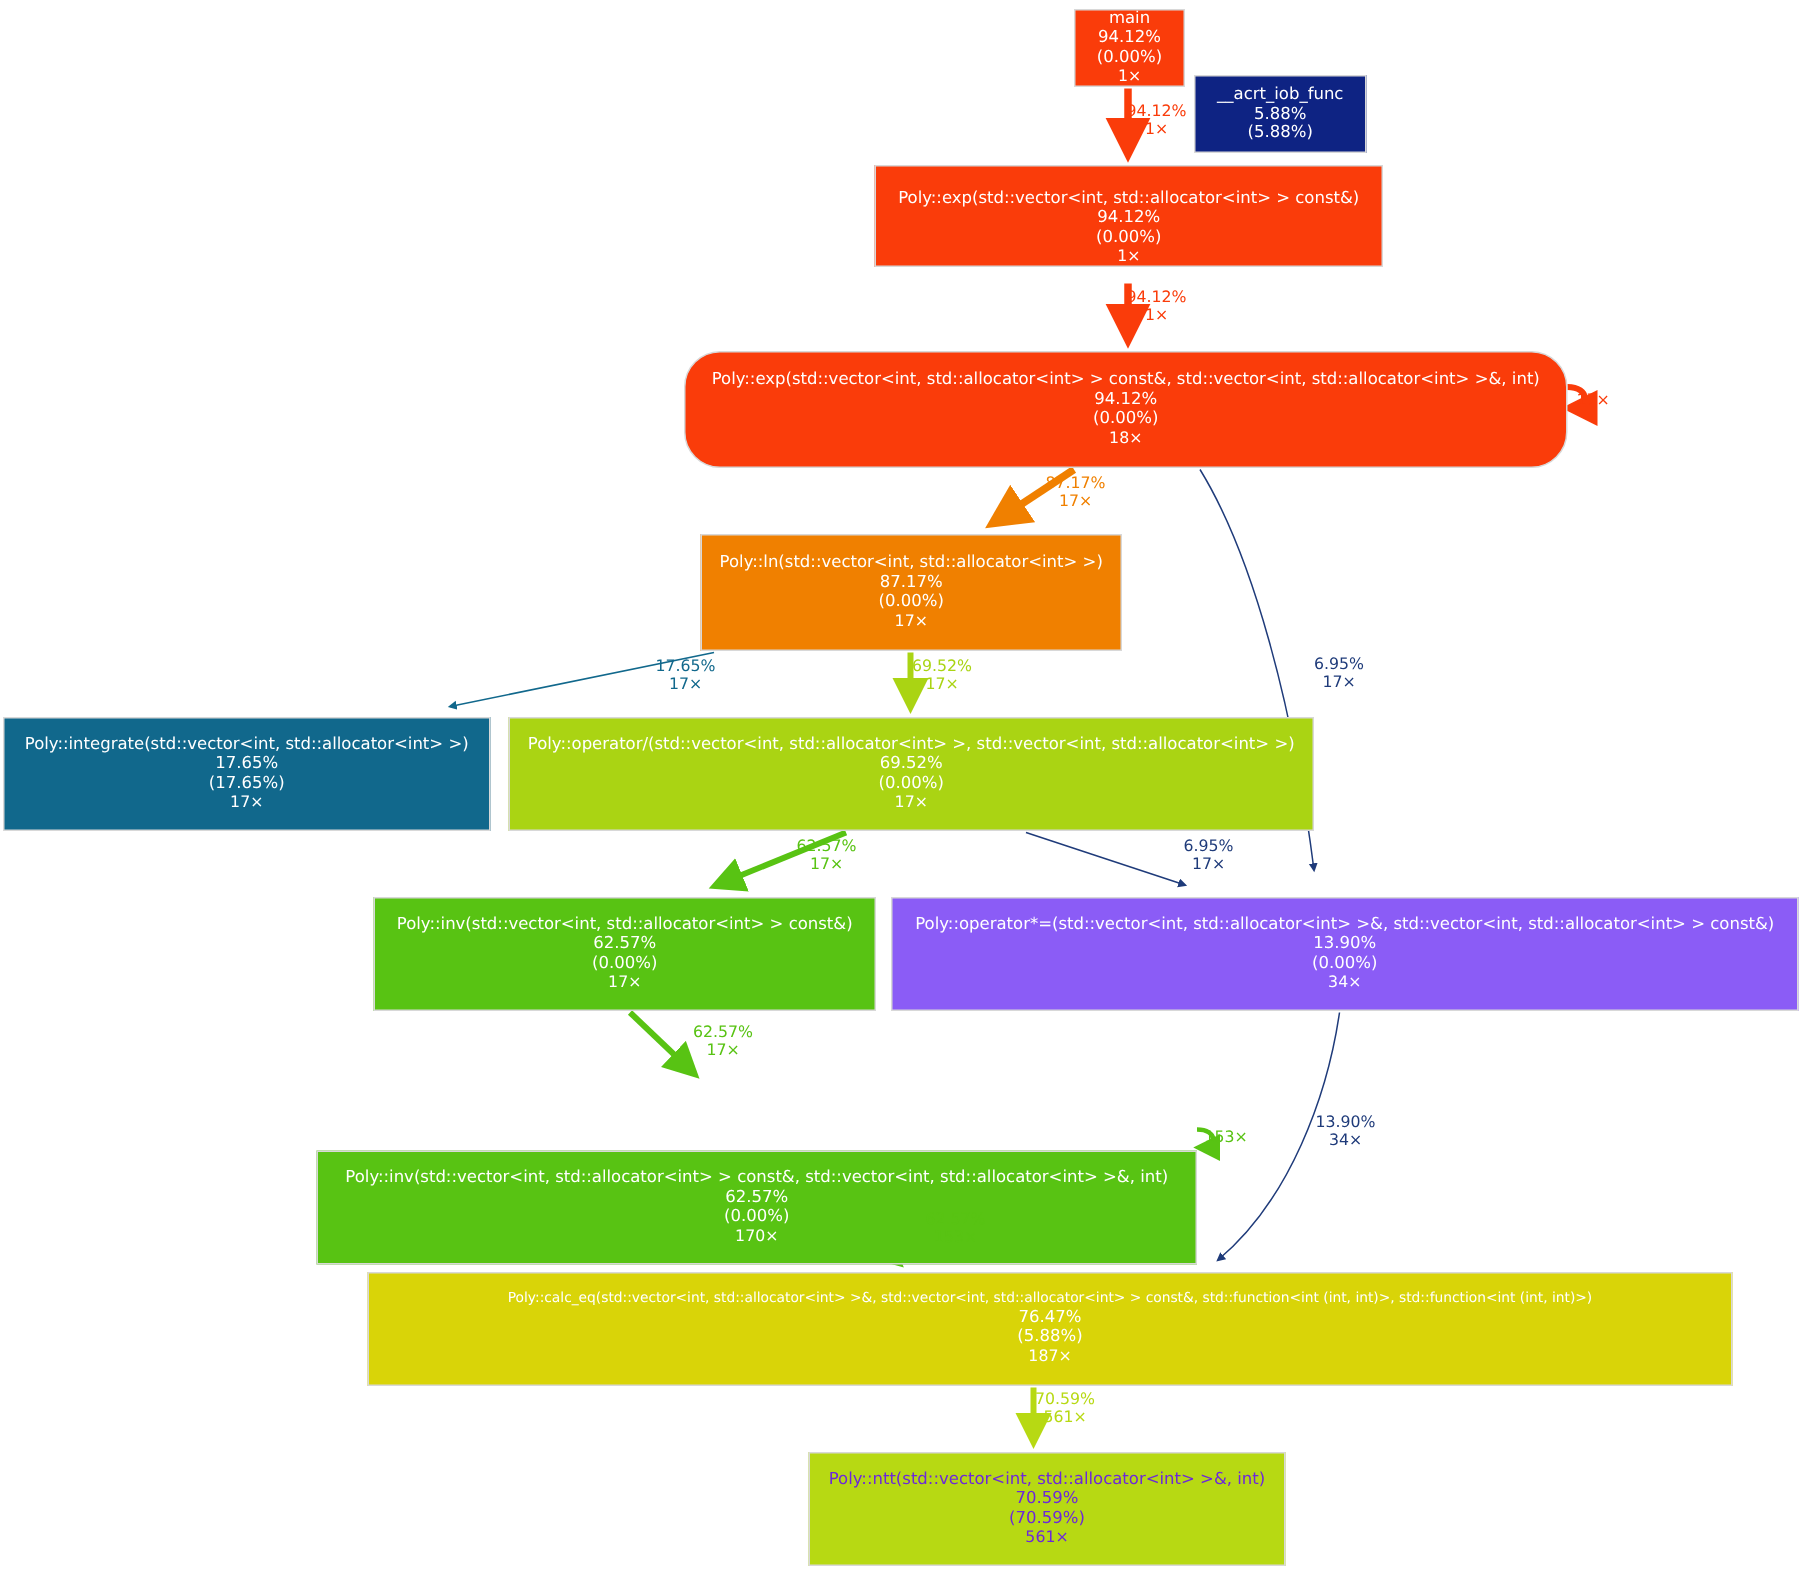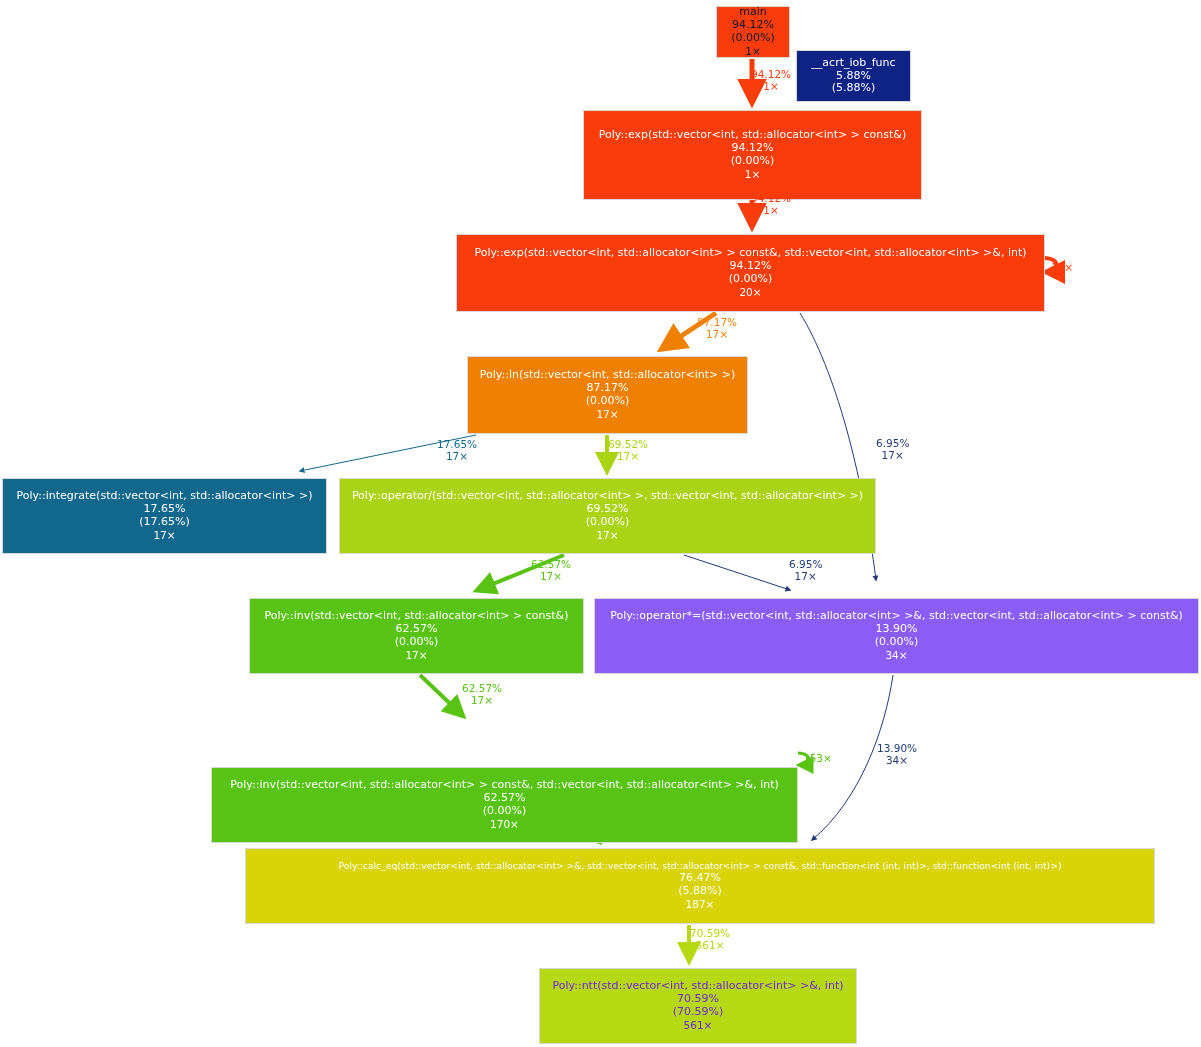--- a/index.html
+++ b/index.html
@@ -108,45 +108,45 @@
 
     <path d="M798,753 C812,753 812,765 800,765" stroke="#58c313" stroke-width="3" fill="none" marker-end="url(#ah-green)"></path>
 
     <path d="M553,800 L597,840" stroke="#58c313" stroke-width="5" fill="none" marker-end="url(#ah-green)"></path>
 
     <path d="M893,675 C885,730 860,800 812,840" stroke="#1f3b7a" stroke-width="1" fill="none" marker-end="url(#ah-navy)"></path>
 
     <path d="M689,925 L689,960" stroke="#b7d913" stroke-width="4" fill="none" marker-end="url(#ah-yellowgreen)"></path>
   </svg>
 
-  <div class="node" id="n-main" style="left: 716px; top: 6px; width: 74px; height: 52px; background: rgb(250, 60, 10); color: #0f172a;">
+  <div class="node" id="n-main" style="left: 716px; top: 6px; width: 74px; height: 52px; background: rgb(250, 60, 10); color: #ffffff;">
     <div class="nlabel">main</div>
     <div class="npct">94.12%</div>
     <div class="nself">(0.00%)</div>
     <div class="ncalls">1×</div>
   </div>
 
   <div class="node" id="n-acrt" style="left: 796px; top: 6px; width: 115px; height: 52px; background: rgb(14, 35, 131); color: rgb(255, 255, 255); margin-top: 44px;">
     <div class="nlabel">__acrt_iob_func</div>
     <div class="npct">5.88%</div>
     <div class="nself">(5.88%)</div>
   </div>
 
-  <div class="node" id="n-exp1" style="left: 583px; top: 110px; width: 339px; height: 90px; background: rgb(250, 60, 10); color: rgb(255, 255, 255);">
+  <div class="node" id="n-exp1" style="left: 583px; top: 110px; width: 339px; height: 68px; background: rgb(250, 60, 10); color: rgb(255, 255, 255); justify-content: flex-end;">
     <div class="nlabel">Poly::exp(std::vector&lt;int, std::allocator&lt;int&gt; &gt; const&amp;)</div>
     <div class="npct">94.12%</div>
     <div class="nself">(0.00%)</div>
     <div class="ncalls">1×</div>
   </div>
 
-  <div class="node" id="n-exp2" style="left: 456px; top: 234px; width: 589px; height: 78px; background: rgb(250, 60, 10); color: rgb(255, 255, 255);">
+  <div class="node" id="n-exp2" style="left: 456px; top: 234px; width: 589px; height: 78px; background: rgb(250, 60, 10); color: rgb(255, 255, 255); border-radius: 24px;">
     <div class="nlabel">Poly::exp(std::vector&lt;int, std::allocator&lt;int&gt; &gt; const&amp;, std::vector&lt;int, std::allocator&lt;int&gt; &gt;&amp;, int)</div>
     <div class="npct">94.12%</div>
     <div class="nself">(0.00%)</div>
-    <div class="ncalls">20×</div>
+    <div class="ncalls">18×</div>
   </div>
 
   <div class="node" id="n-ln" style="left: 467px; top: 356px; width: 281px; height: 78px; background: rgb(240, 128, 0); color: rgb(255, 255, 255); text-align: center;">
     <div class="nlabel">Poly::ln(std::vector&lt;int, std::allocator&lt;int&gt; &gt;)</div>
     <div class="npct">87.17%</div>
     <div class="nself">(0.00%)</div>
     <div class="ncalls">17×</div>
   </div>
 
   <div class="node" id="n-integrate" style="left: 2px; top: 478px; width: 325px; height: 76px; background: rgb(17, 104, 140); color: rgb(255, 255, 255);">

